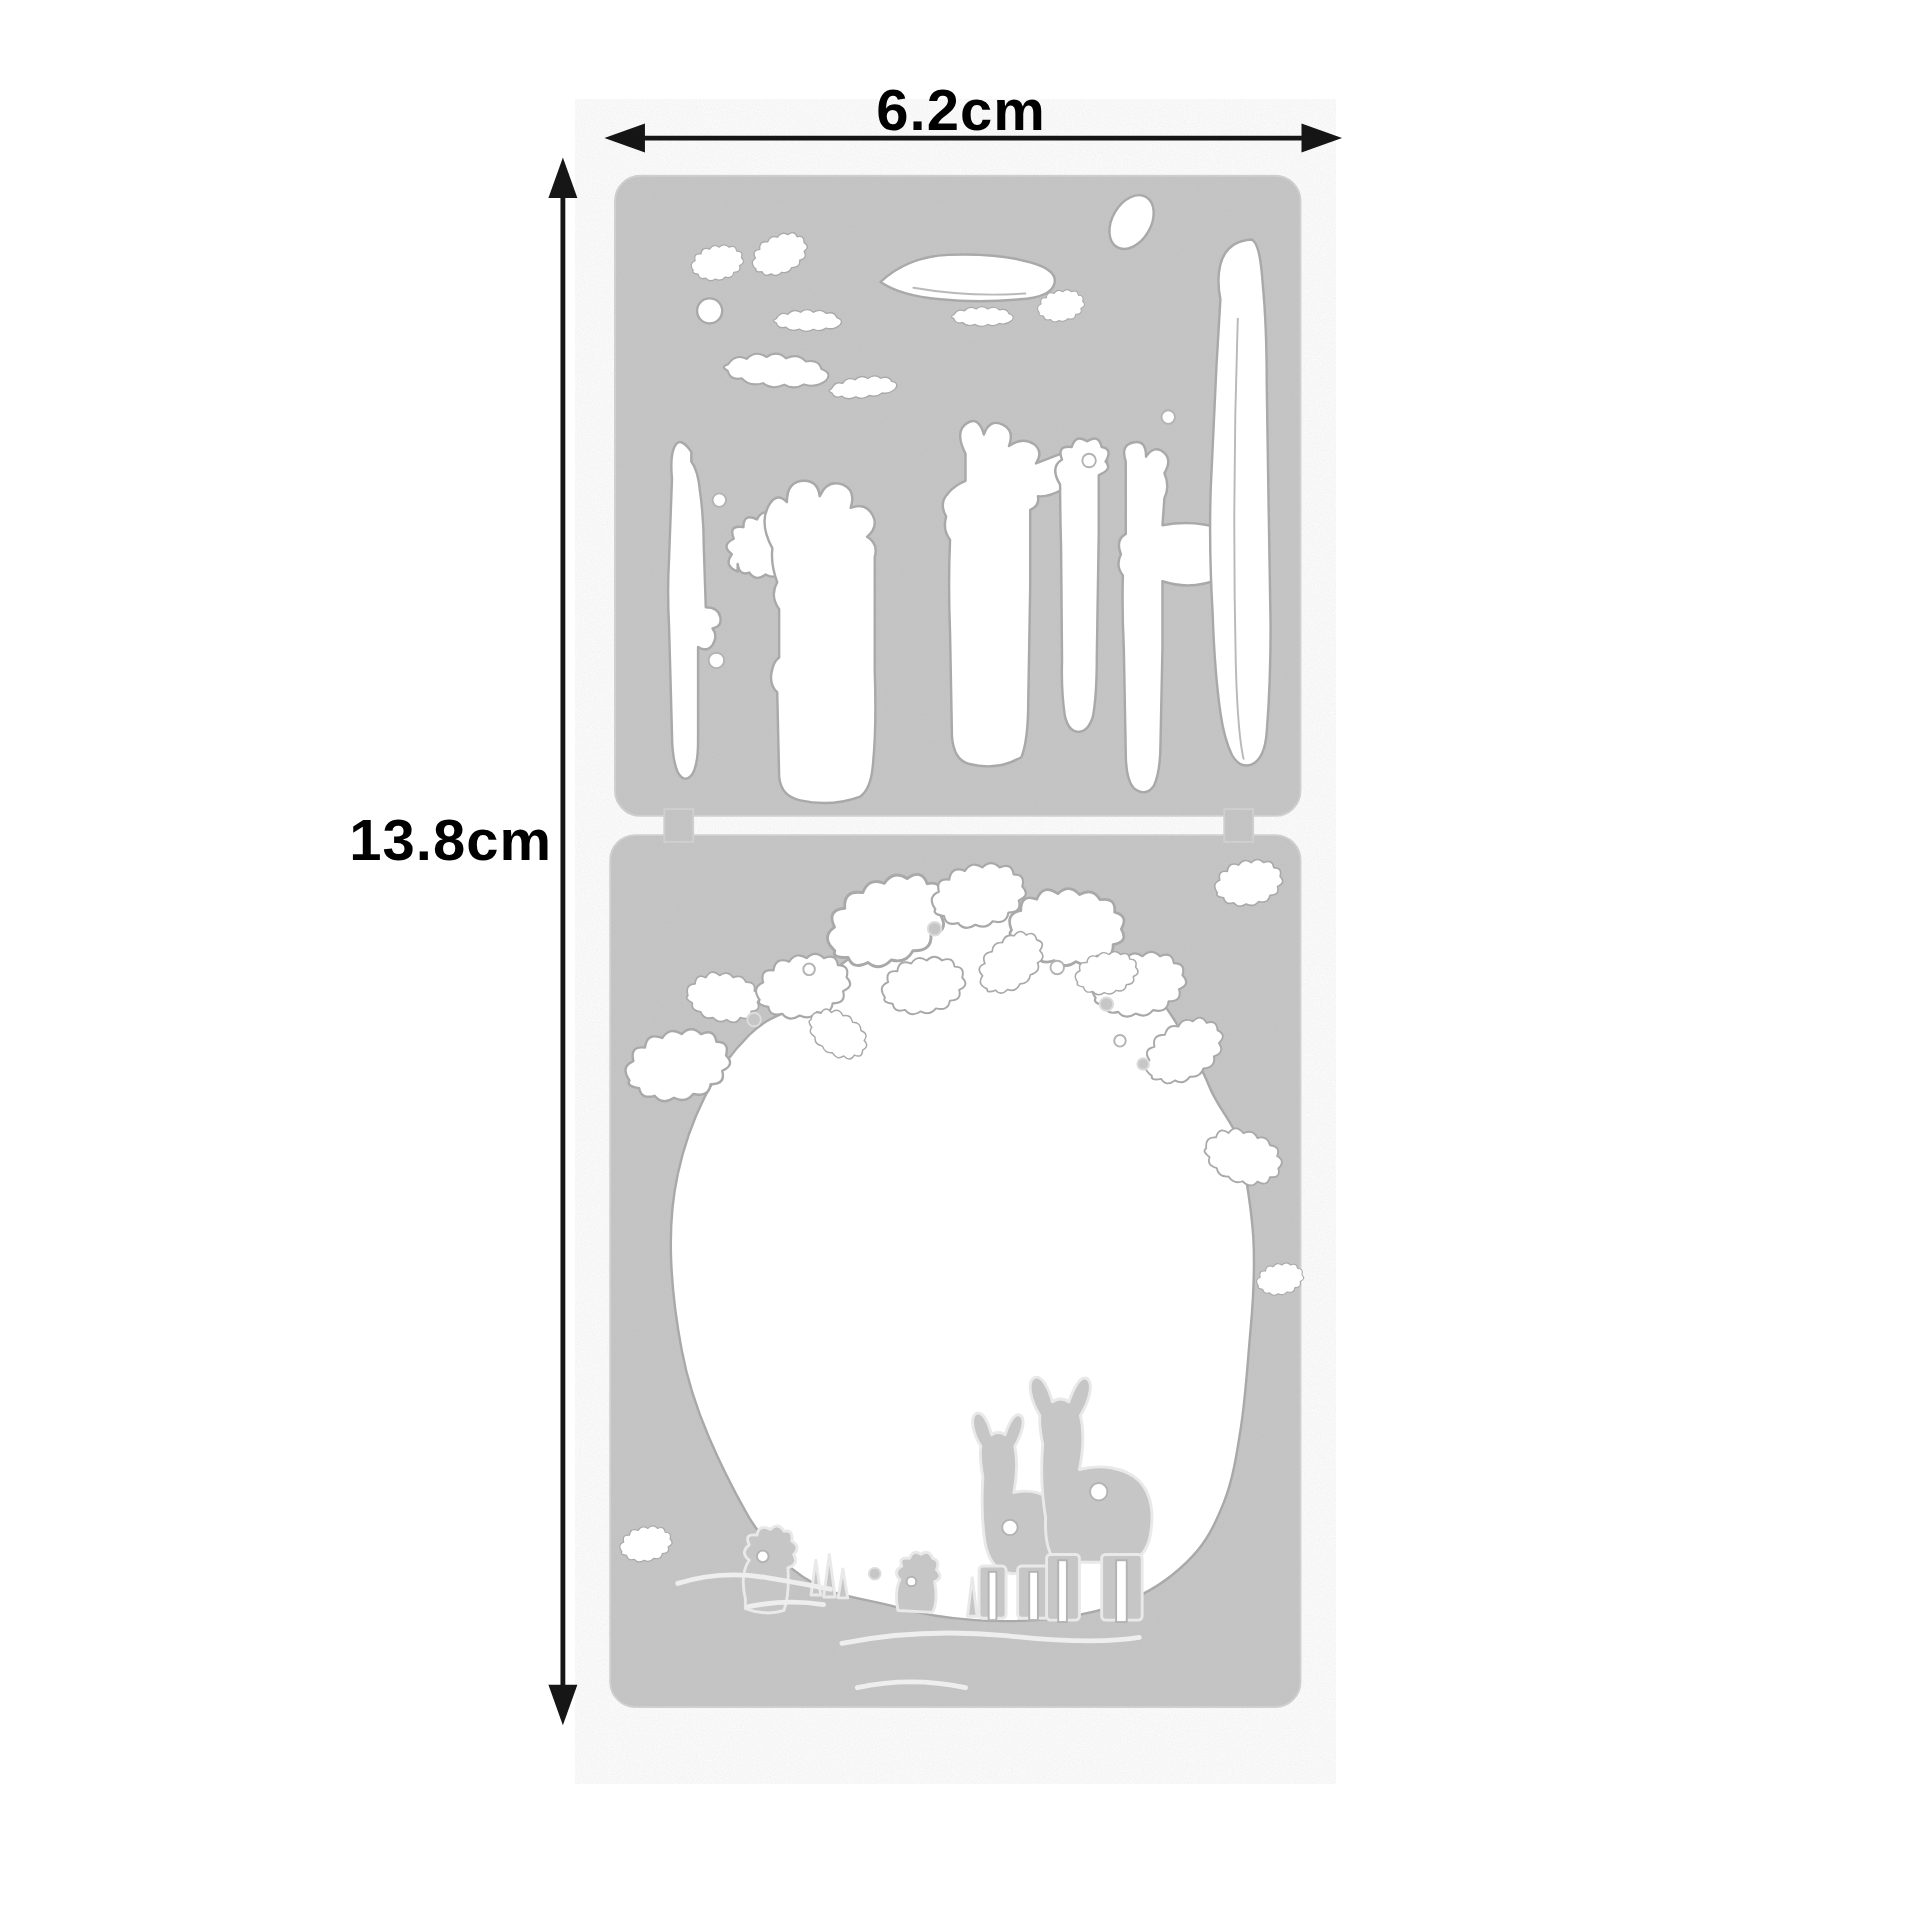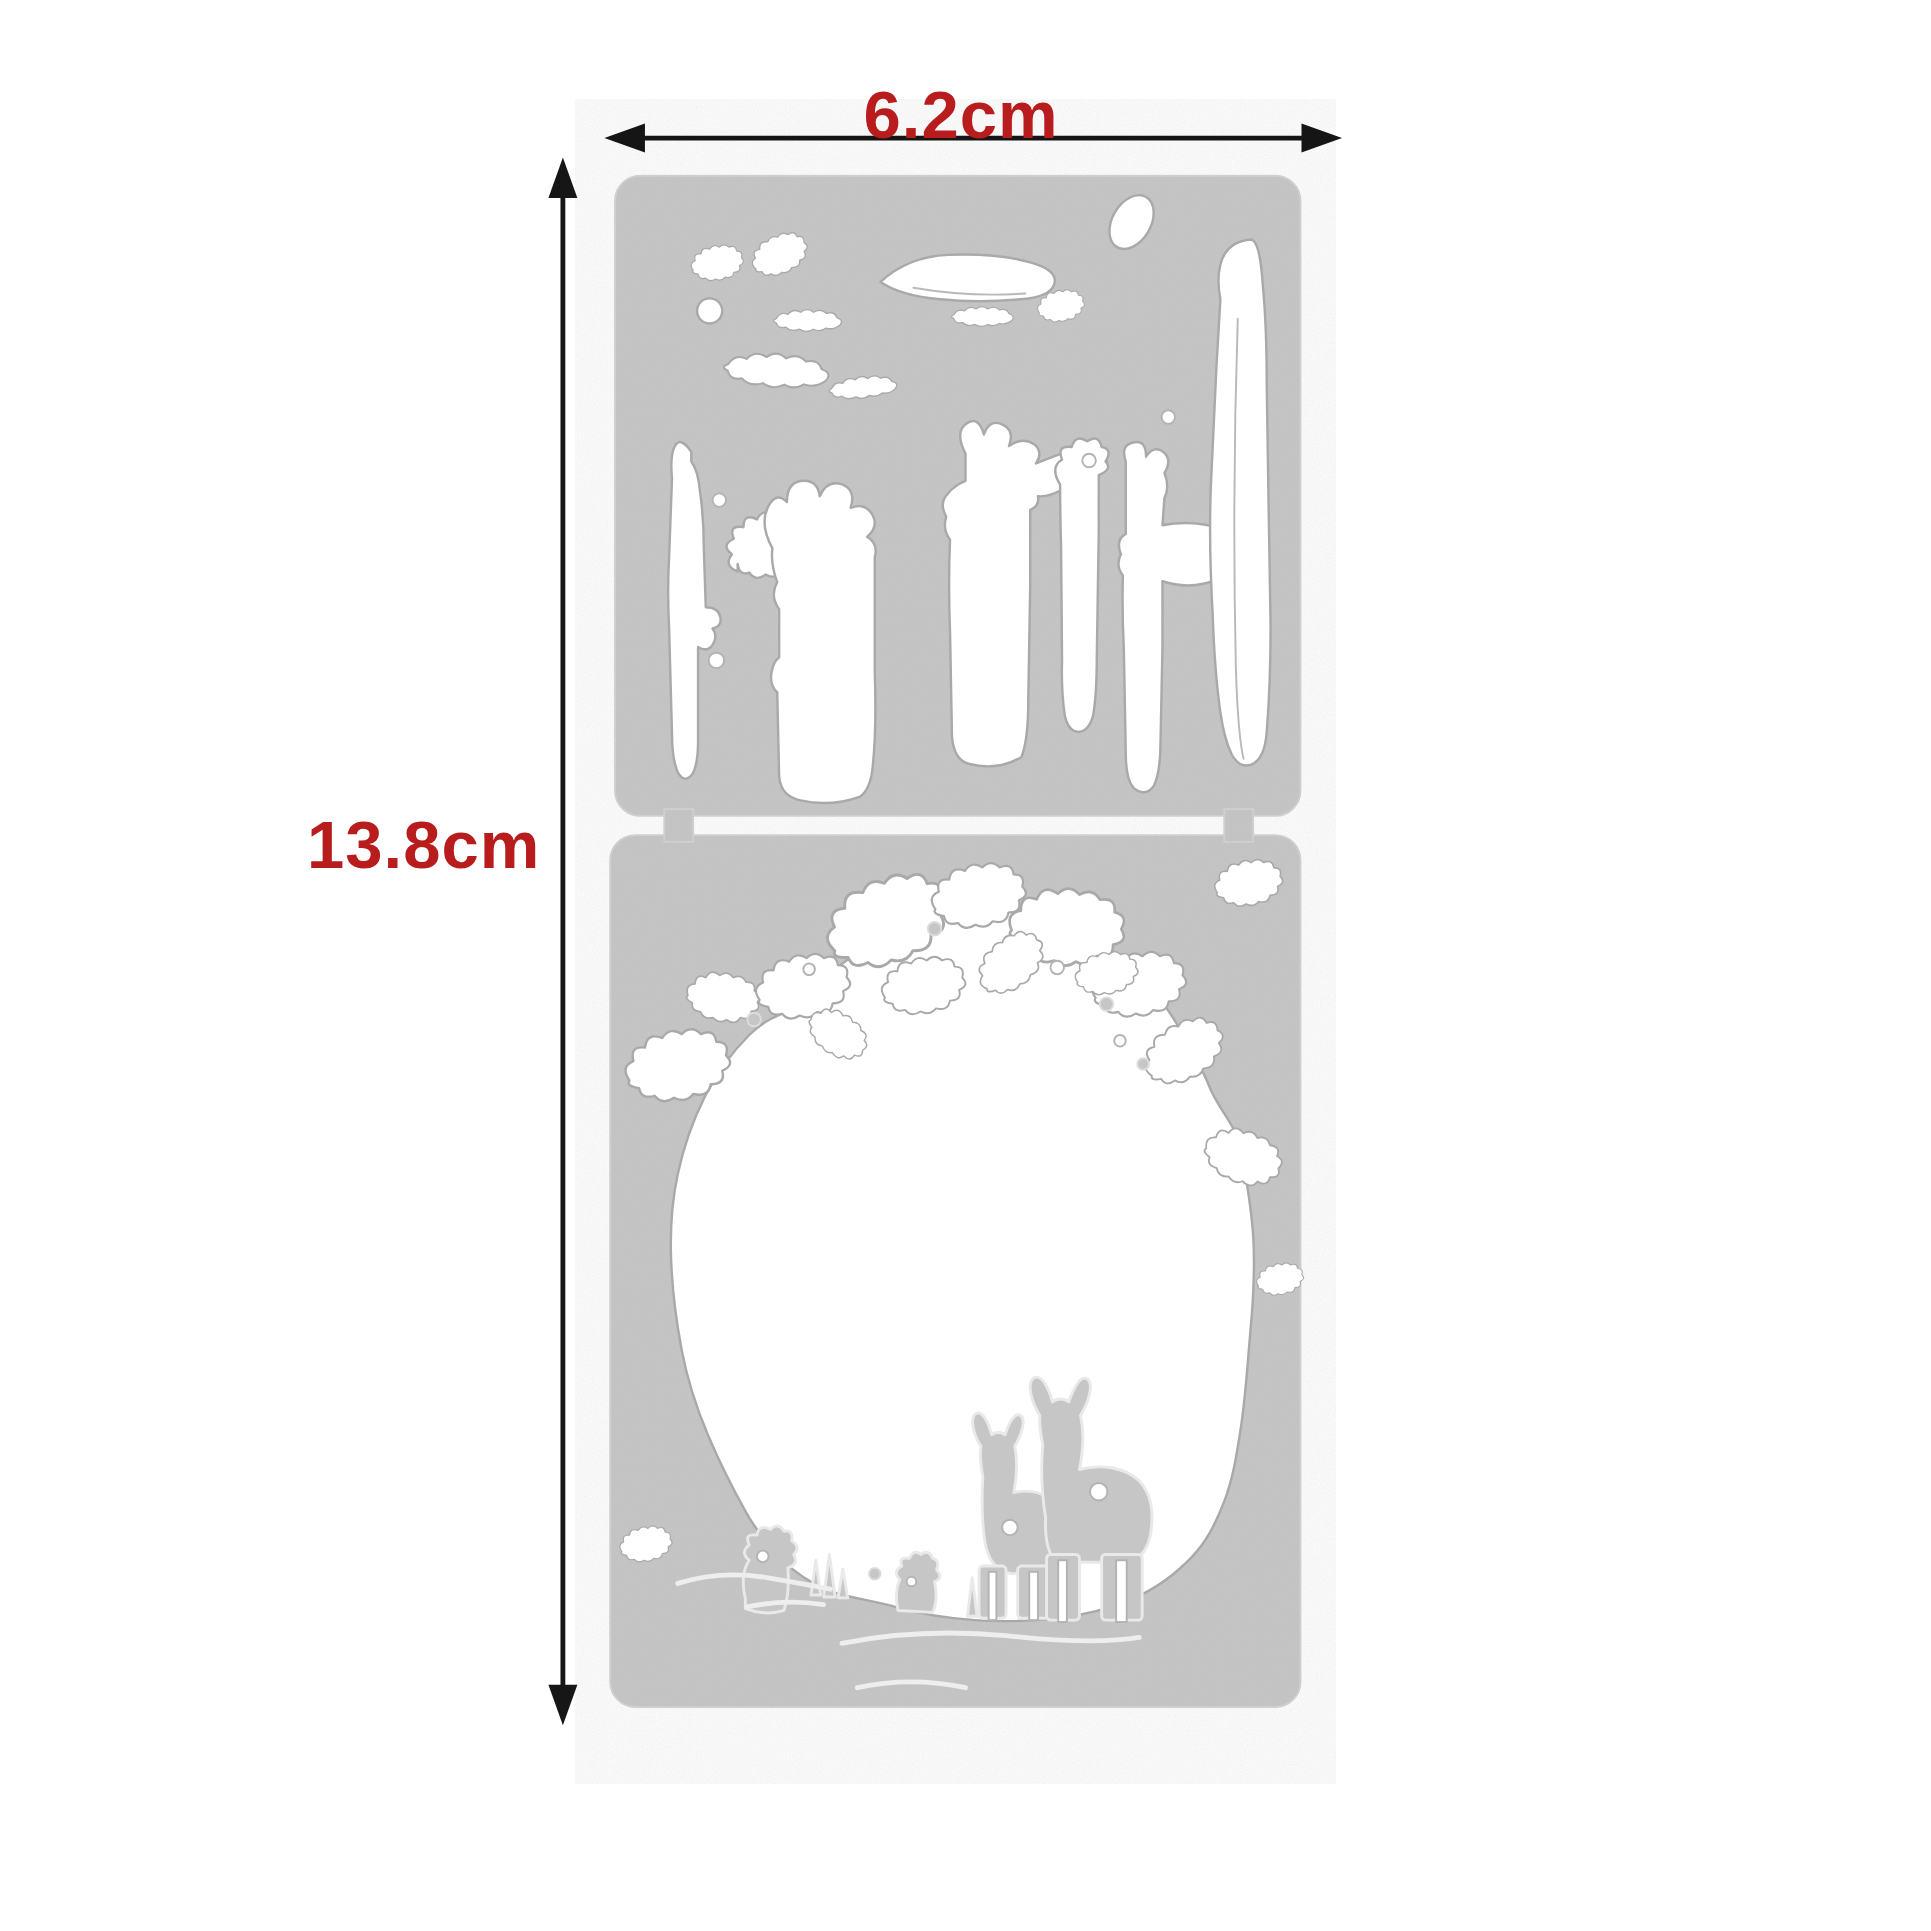--- a/index.html
+++ b/index.html
@@ -2,25 +2,25 @@
 <html><head>
 <meta charset="utf-8">
 <style>
   html,body{margin:0;padding:0;background:#ffffff;}
   .stage{
     position:relative;width:1931px;height:1931px;background:#ffffff;overflow:hidden;
     font-family:"Liberation Sans",sans-serif;
   }
   .stage svg{position:absolute;left:0;top:0;}
   .dim-label{
-    position:absolute;color:#b91c1c;font-weight:bold;font-size:67px;letter-spacing:1px;
+    position:absolute;color:#000000;font-weight:bold;font-size:58px;letter-spacing:1px;
     line-height:1;white-space:nowrap;
   }
   .dim-label.width{left:816px;top:81px;width:290px;text-align:center;}
-  .dim-label.height{left:307px;top:811px;width:245px;}
+  .dim-label.height{left:307px;top:811px;width:245px;text-align:right;}
 
   
   .plate{fill:#c6c6c6;stroke:#d2d2d2;stroke-width:2;}
   .cut{fill:#ffffff;stroke:#a9a9a9;stroke-width:2.5;stroke-linejoin:round;}
   .metal{fill:#c6c6c6;stroke:#e9e9e9;stroke-width:3;stroke-linejoin:round;}
   .etch{fill:none;stroke:#eeeeee;stroke-width:5;stroke-linecap:round;}
   .etch2{fill:none;stroke:#b9b9b9;stroke-width:2;stroke-linecap:round;}
   .hole-w{fill:#ffffff;stroke:#b3b3b3;stroke-width:2;}
   .hole-g{fill:#c6c6c6;stroke:#dcdcdc;stroke-width:2;}
   .slit{fill:#ffffff;stroke:#b3b3b3;stroke-width:2;}

